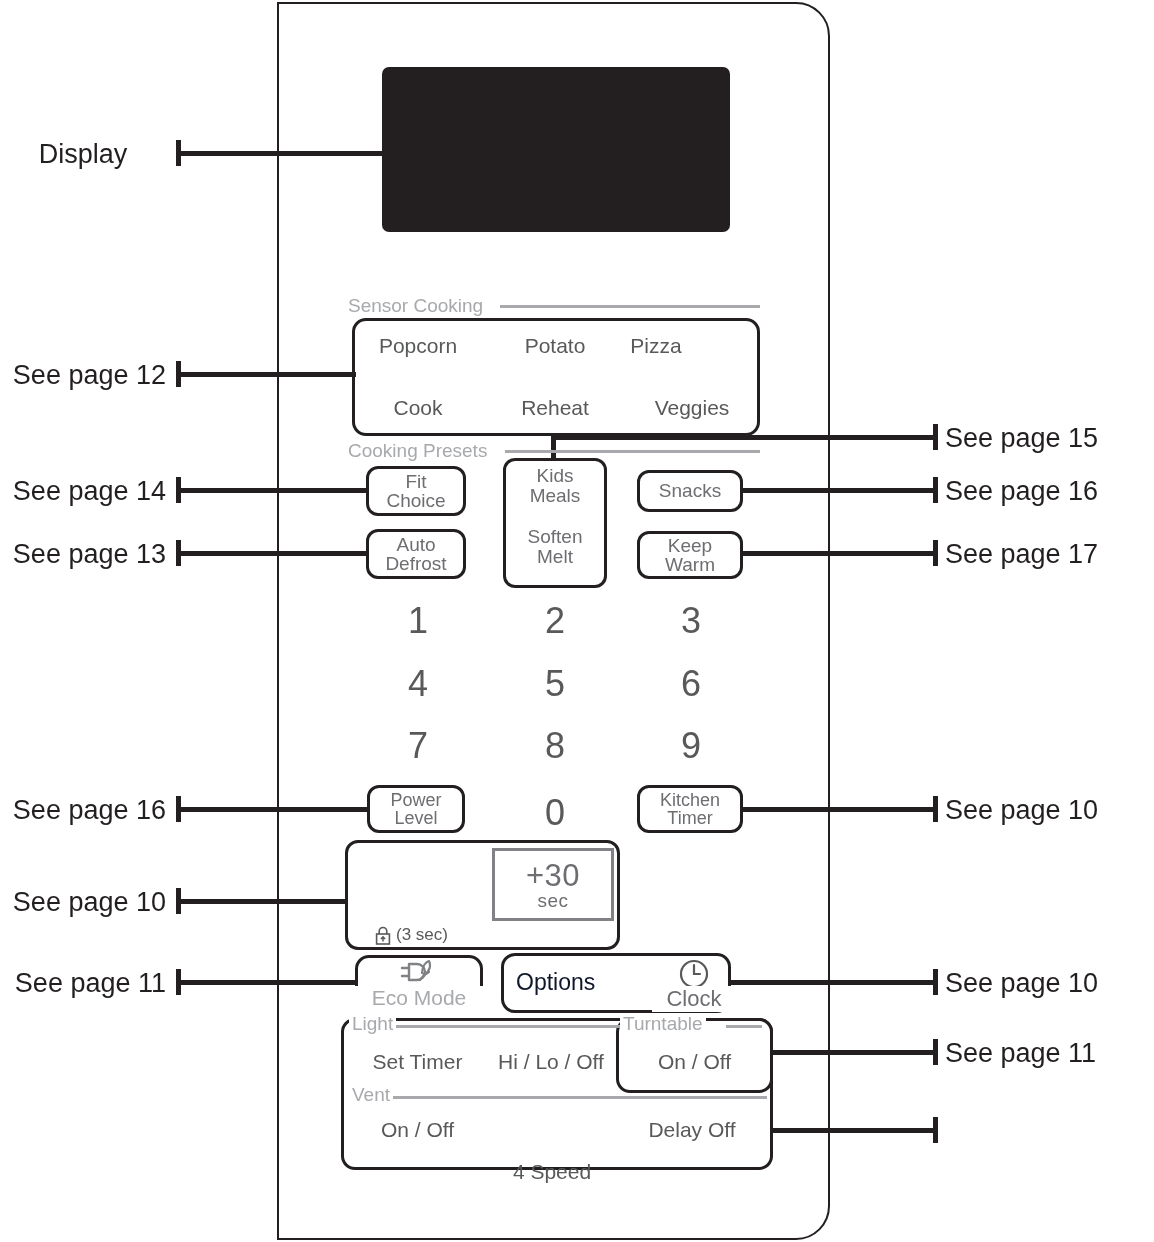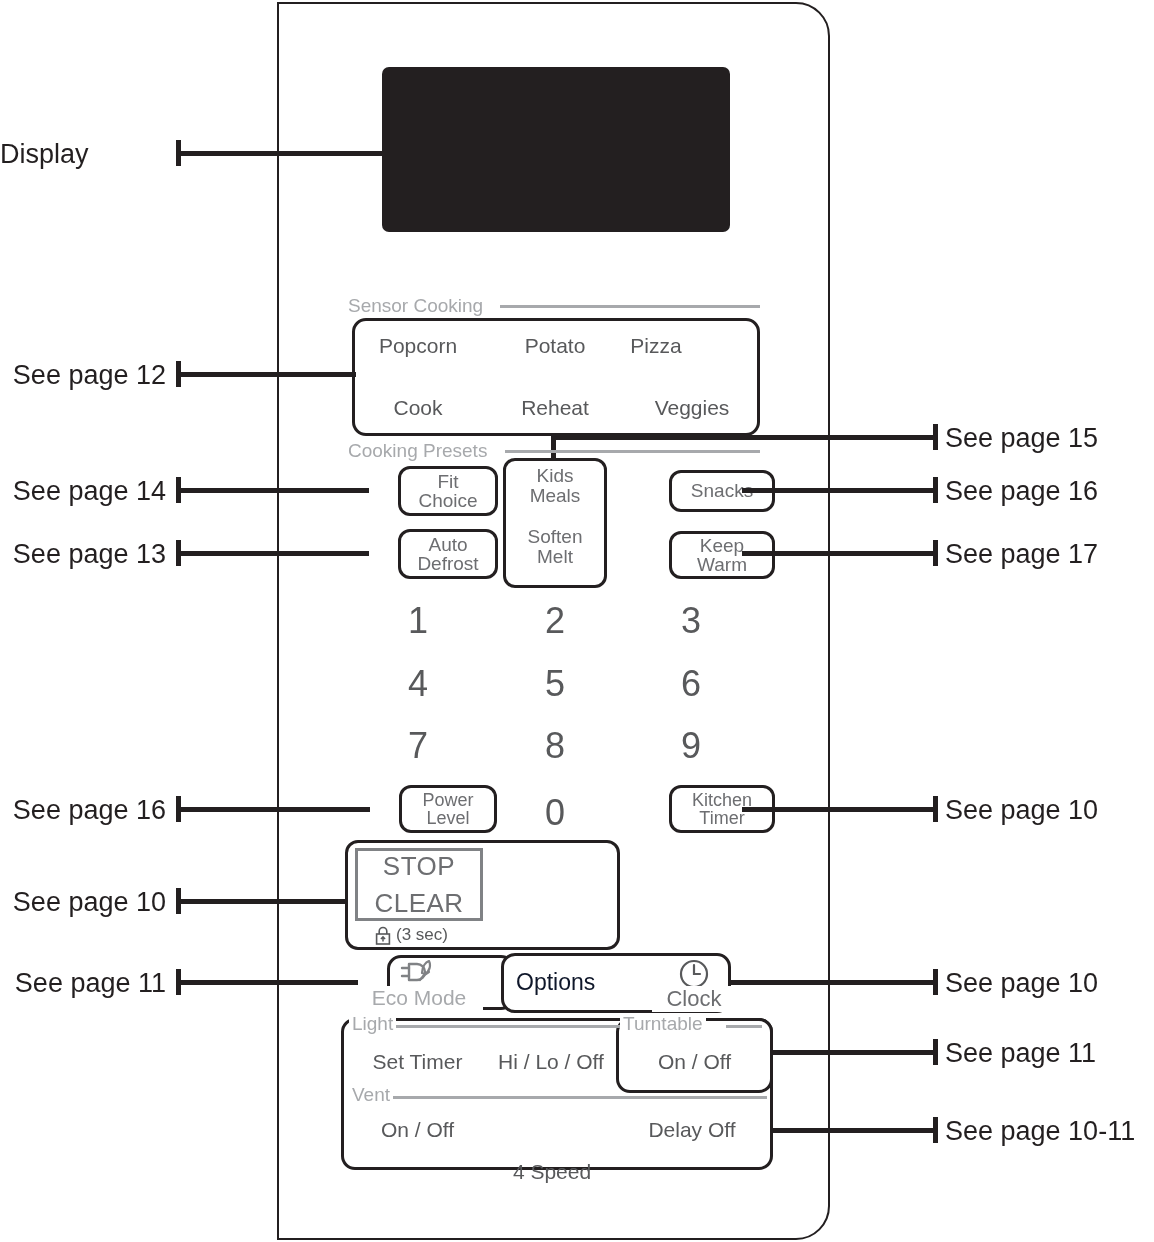--- a/index.html
+++ b/index.html
@@ -51,21 +51,20 @@
   .btn {
     position: absolute;
     border: 3px solid #231f20;
     border-radius: 12px;
     background: #ffffff;
     display: flex; align-items: center; justify-content: center;
     color: #6d6e71;
     font-size: 19px;
     line-height: 1.02;
     text-align: center;
-    margin-left: 32px;
   }
   .btn span { display: block; }
 
   
   .lbl {
     position: absolute;
     color: #58595b;
     font-size: 21px;
     text-align: center;
     white-space: nowrap;
@@ -193,26 +192,25 @@
     <span>Level</span>
   </div>
 
   <div class="btn" style="left:637px; top:785px; width:106px; height:48px; flex-direction:column; font-size:18px;">
     <span>Kitchen</span>
     <span>Timer</span>
   </div>
 
   <div class="grp grp-stop"></div>
 
-  <div class="gbox" style="left:355px; top:848px; width:128px; height:73px;">
-    <div class="top">STOP</div>
-    <div class="divline"></div>
-    <div class="bot">CLEAR</div>
-  </div>
-
+
+  <div class="gbox" style="left:492px; top:848px; width:122px; height:73px;">
+    <div class="top" style="font-size:31px;">+30</div>
+    <div class="bot" style="font-size:19px; margin-top:-4px;">sec</div>
+  </div>
 
 
   <div style="position:absolute; left:375px; top:925px; display:flex; align-items:center; gap:5px;">
     <svg class="icon" width="16" height="19" viewBox="0 0 16 19">
       <path d="M4.2 8 V5.3 a3.8 3.8 0 0 1 7.6 0 V8" fill="none" stroke="#58595b" stroke-width="1.6"></path>
       <rect x="1.6" y="8" width="12.8" height="10" fill="none" stroke="#58595b" stroke-width="1.6"></rect>
       <path d="M8 15.5 V11.2 M5.9 13 L8 10.9 L10.1 13" fill="none" stroke="#58595b" stroke-width="1.5"></path>
     </svg>
     <span style="color:#58595b; font-size:17px;">(3 sec)</span>
   </div>
@@ -249,21 +247,21 @@
 
   <div class="cap" style="left:349px; top:1084px;">Vent</div>
   <div class="rule" style="left:392px; top:1096px; width:375px;"></div>
 
   <div class="lbl" style="left:360px; top:1118px; width:115px; font-size:21px; color:#58595b;">On / Off</div>
   <div class="lbl" style="left:492px; top:1160px; width:120px; font-size:21px; color:#58595b;">4 Speed</div>
   <div class="lbl" style="left:628px; top:1118px; width:128px; font-size:21px; color:#58595b;">Delay Off</div>
 
   <div class="tick" style="left:176px; top:140px;"></div>
   <div class="lead" style="left:176px; top:151px; width:208px;"></div>
-  <div class="calloutText l" style="left:0px; top:139px; width:166px; text-align:left;">Display</div>
+  <div class="calloutText l" style="left:0px; top:139px; width:166px; text-align:center;">Display</div>
 
   <div class="tick" style="left:176px; top:361px;"></div>
   <div class="lead" style="left:176px; top:372px; width:180px;"></div>
   <div class="calloutText l" style="left:0px; top:360px; width:166px; text-align:right;">See page 12</div>
 
   <div class="tick" style="left:176px; top:477px;"></div>
   <div class="lead" style="left:176px; top:488px; width:193px;"></div>
   <div class="calloutText l" style="left:0px; top:476px; width:166px; text-align:right;">See page 14</div>
 
   <div class="tick" style="left:176px; top:540px;"></div>
@@ -302,15 +300,14 @@
   <div class="lead" style="left:730px; top:980px; width:207px;"></div>
   <div class="tick" style="left:933px; top:969px;"></div>
   <div class="calloutText r" style="left:945px; top:968px;">See page 10</div>
 
   <div class="lead" style="left:772px; top:1050px; width:165px;"></div>
   <div class="tick" style="left:933px; top:1039px;"></div>
   <div class="calloutText r" style="left:945px; top:1038px;">See page 11</div>
 
   <div class="lead" style="left:772px; top:1128px; width:165px;"></div>
   <div class="tick" style="left:933px; top:1117px;"></div>
-  <div class="calloutText r" style="left:945px; top:1116px;">See page 10-11</div>
 
 </div>
 
 </body></html>

